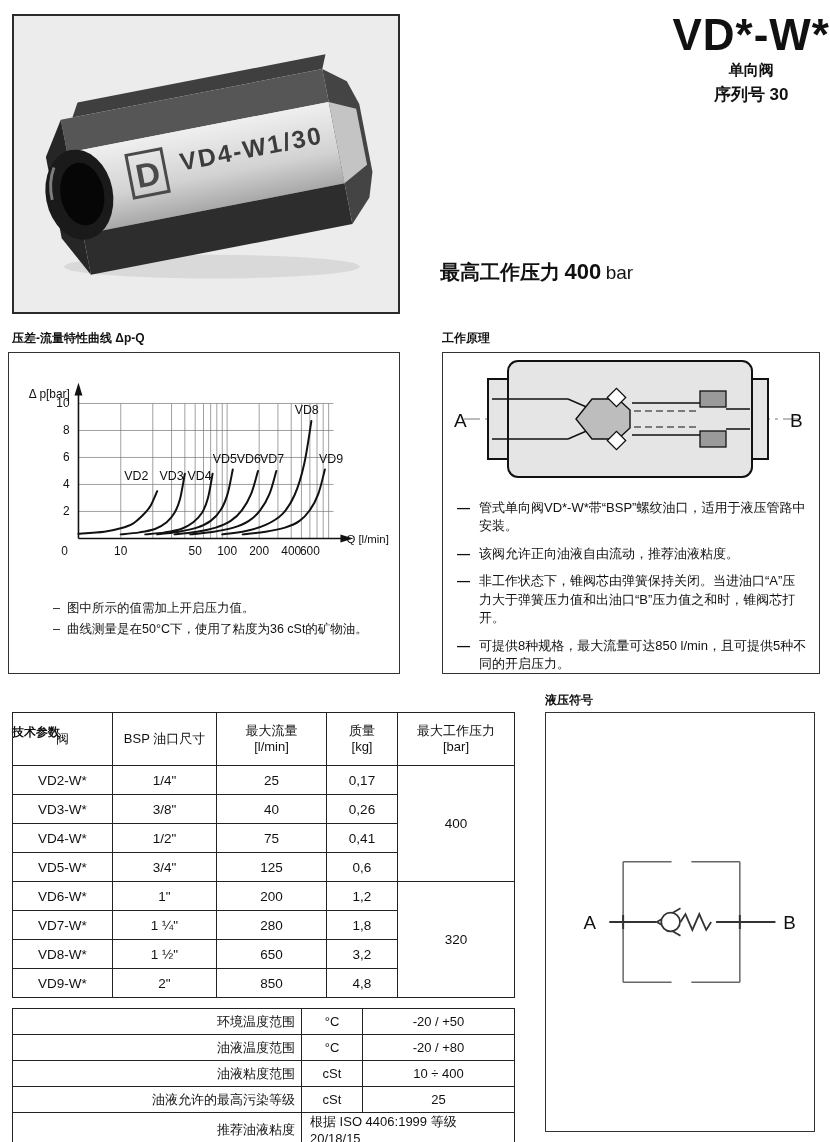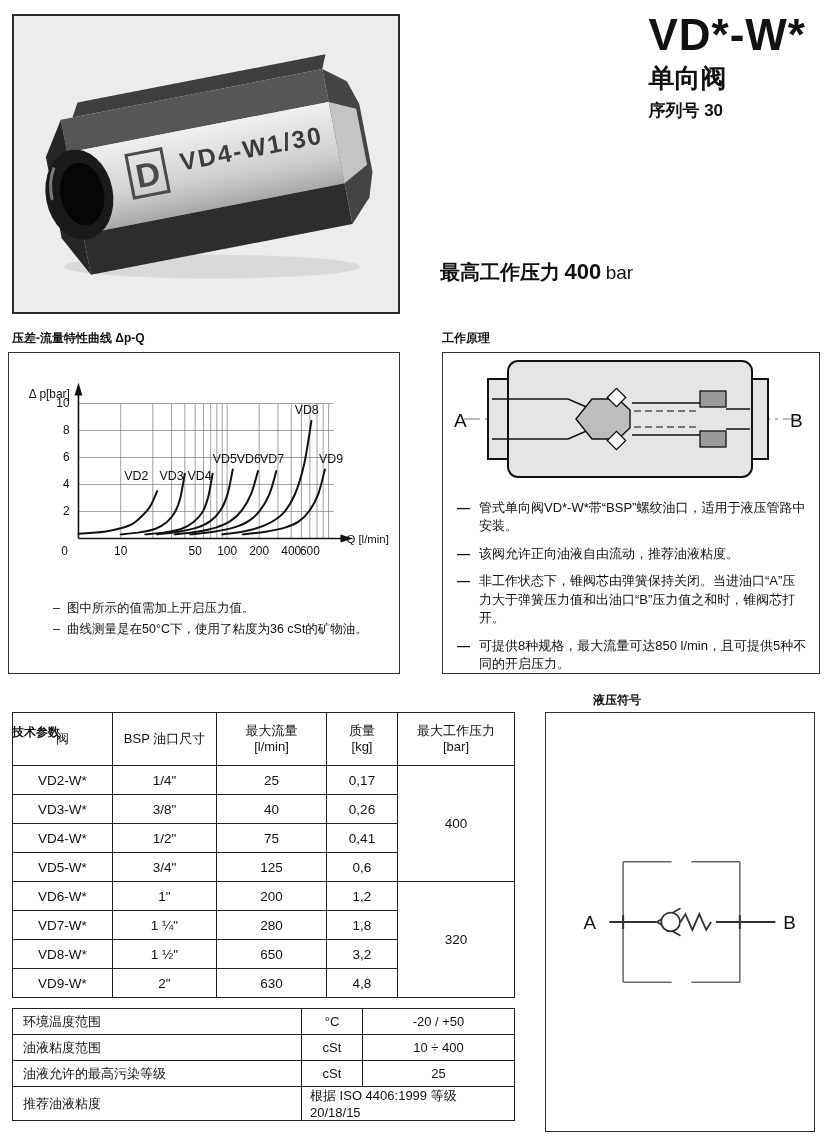--- a/index.html
+++ b/index.html
@@ -2,23 +2,23 @@
 <html><head>
 <meta charset="utf-8">
 <style>
   html,body{margin:0;padding:0;background:#fff;}
   .page{position:relative;width:830px;height:1142px;background:#ffffff;overflow:hidden;
         font-family:"Liberation Sans",sans-serif;color:#111;}
   
   .photo-box{position:absolute;left:12px;top:14px;width:388px;height:300px;
              border:2px solid #2b2b2b;box-sizing:border-box;background:#ececec;overflow:hidden;}
   
-  .title-block{position:absolute;right:24px;top:12px;text-align:left;}
+  .title-block{position:absolute;right:0;top:12px;text-align:center;}
   .title-main{font-size:44px;font-weight:bold;letter-spacing:1px;line-height:1.05;}
-  .title-sub{font-size:26px;font-weight:bold;margin-top:3px;}
+  .title-sub{font-size:15px;font-weight:bold;margin-top:3px;}
   .title-series{font-size:17px;font-weight:bold;margin-top:3px;}
   
   .ratings{position:absolute;left:440px;top:256px;line-height:1.45;}
   .r-bold{font-size:20px;font-weight:bold;}
   .r-val{font-size:22px;font-weight:bold;}
   .r-unit{font-size:19px;}
   .r-rest{font-size:18px;}
   
   .sec-title{position:absolute;font-size:12px;font-weight:bold;}
   
@@ -33,21 +33,21 @@
   .bullet-row{display:flex;margin-bottom:9px;}
   .bullet-dash{flex:0 0 22px;font-weight:bold;}
   
   table{border-collapse:collapse;table-layout:fixed;}
   .tech-table{position:absolute;left:12px;top:712px;width:502px;}
   .tech-table td{border:1.3px solid #222;text-align:center;font-size:13.5px;padding:0;}
   .tech-table td.hdr{height:52px;font-size:13px;line-height:1.25;}
   .tech-table td.cell{height:28px;}
   .cond-table{position:absolute;left:12px;top:1008px;width:502px;}
   .cond-table td{border:1.3px solid #222;font-size:13px;padding:0 6px;height:25px;text-align:center;}
-  .cond-table td.lbl{text-align:left;padding-left:10px;}
+  .cond-table td.lbl{text-align:right;padding-left:10px;}
   .cond-table td.merged{text-align:left;padding-left:8px;}
   
   .grid{stroke:#777;stroke-width:0.7;}
   .axis{stroke:#111;stroke-width:1.6;}
   .tick{font-family:"Liberation Sans",sans-serif;font-size:12px;fill:#111;}
   .axlabel{font-family:"Liberation Sans",sans-serif;font-size:11.5px;fill:#111;}
   .curve{fill:none;stroke:#111;stroke-width:2;stroke-linecap:round;}
   .slabel{font-family:"Liberation Sans",sans-serif;font-size:12.5px;fill:#111;}
   .sym-text{font-family:"Liberation Sans",sans-serif;font-size:19px;fill:#111;}
 </style>
@@ -282,27 +282,27 @@
     </tr>
     <tr>
       <td class="cell">VD8-W*</td>
       <td class="cell">1 ½"</td>
       <td class="cell">650</td>
       <td class="cell">3,2</td>
     </tr>
     <tr>
       <td class="cell">VD9-W*</td>
       <td class="cell">2"</td>
-      <td class="cell">630</td>
+      <td class="cell">850</td>
       <td class="cell">4,8</td>
     </tr>
   </tbody>
     </table>
 
-  <div class="sec-title" style="left:545px;top:692px;margin-left:48px;">液压符号</div>
+  <div class="sec-title" style="left:545px;top:692px;">液压符号</div>
   <div class="frame symbol-box">
     <svg width="267" height="417" viewBox="0 0 270 417">
       <path d="M78,148 H127 M147,148 H196 M78,270 H127 M147,270 H196 M78,148 V270 M196,148 V270" stroke="#666" stroke-width="1.5" fill="none"></path>
       <path d="M78,202 V216 M196,202 V216" stroke="#333" stroke-width="2"></path>
       <path d="M64,209 H112 M172,209 H232" stroke="#333" stroke-width="1.8"></path>
       <path d="M112,209 L136,195 M112,209 L136,223" stroke="#333" stroke-width="1.8"></path>
       <circle cx="126" cy="209" r="9.5" fill="#fff" stroke="#333" stroke-width="1.8"></circle>
       <path d="M136,209 l5,-8 l7,16 l7,-16 l7,16 l5,-8" fill="none" stroke="#333" stroke-width="1.8"></path>
       <text x="38" y="216" class="sym-text">A</text>
       <text x="240" y="216" class="sym-text">B</text>
@@ -315,20 +315,25 @@
         <col style="width:61px">
         <col style="width:152px">
       </colgroup>
     <tbody>
         <tr>
       <td class="lbl">环境温度范围</td>
       <td>°C</td>
       <td>-20 / +50</td>
     </tr>
     <tr>
+      <td class="lbl">油液温度范围</td>
+      <td>°C</td>
+      <td>-20 / +80</td>
+    </tr>
+    <tr>
       <td class="lbl">油液粘度范围</td>
       <td>cSt</td>
       <td>10 ÷ 400</td>
     </tr>
     <tr>
       <td class="lbl">油液允许的最高污染等级</td>
       <td>cSt</td>
       <td>25</td>
     </tr>
     <tr>

